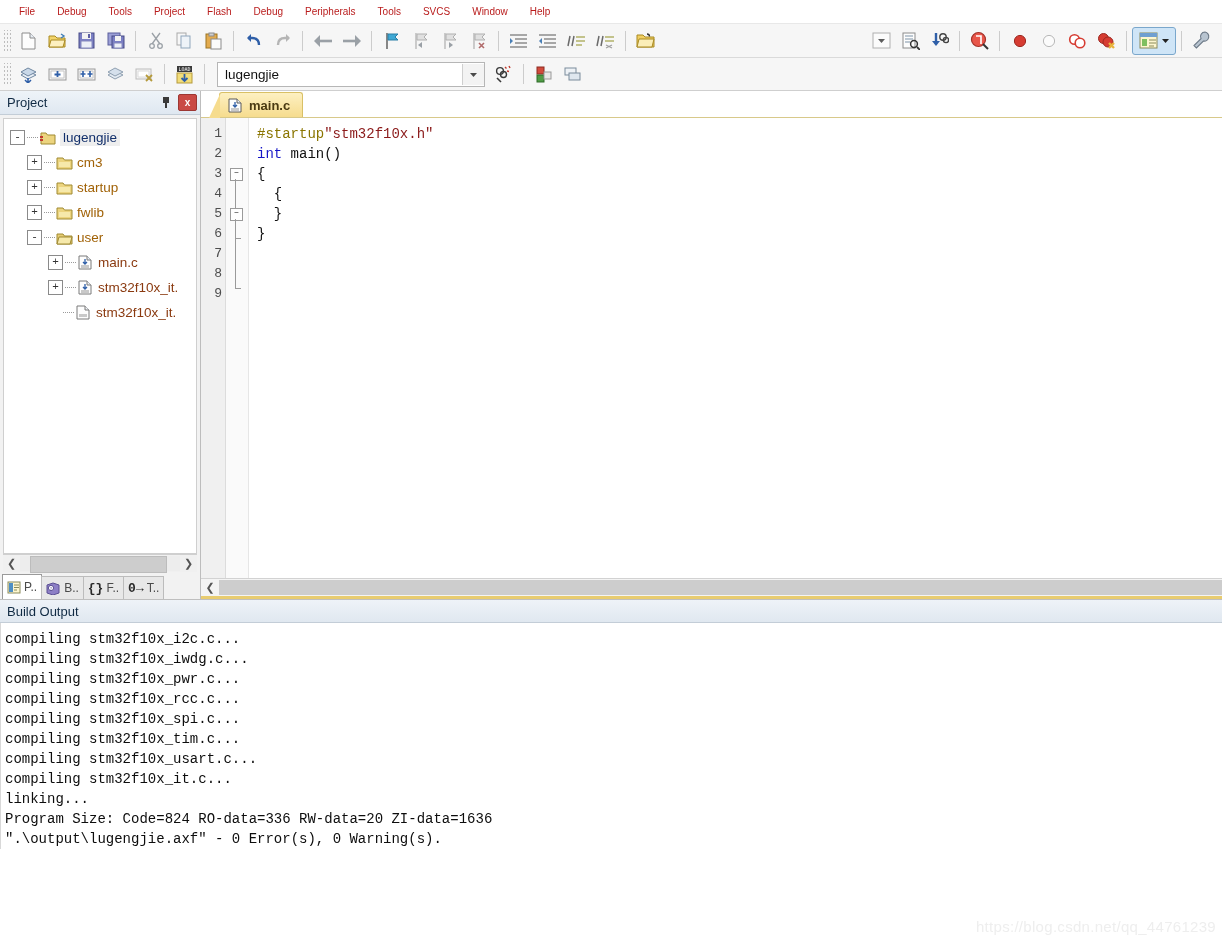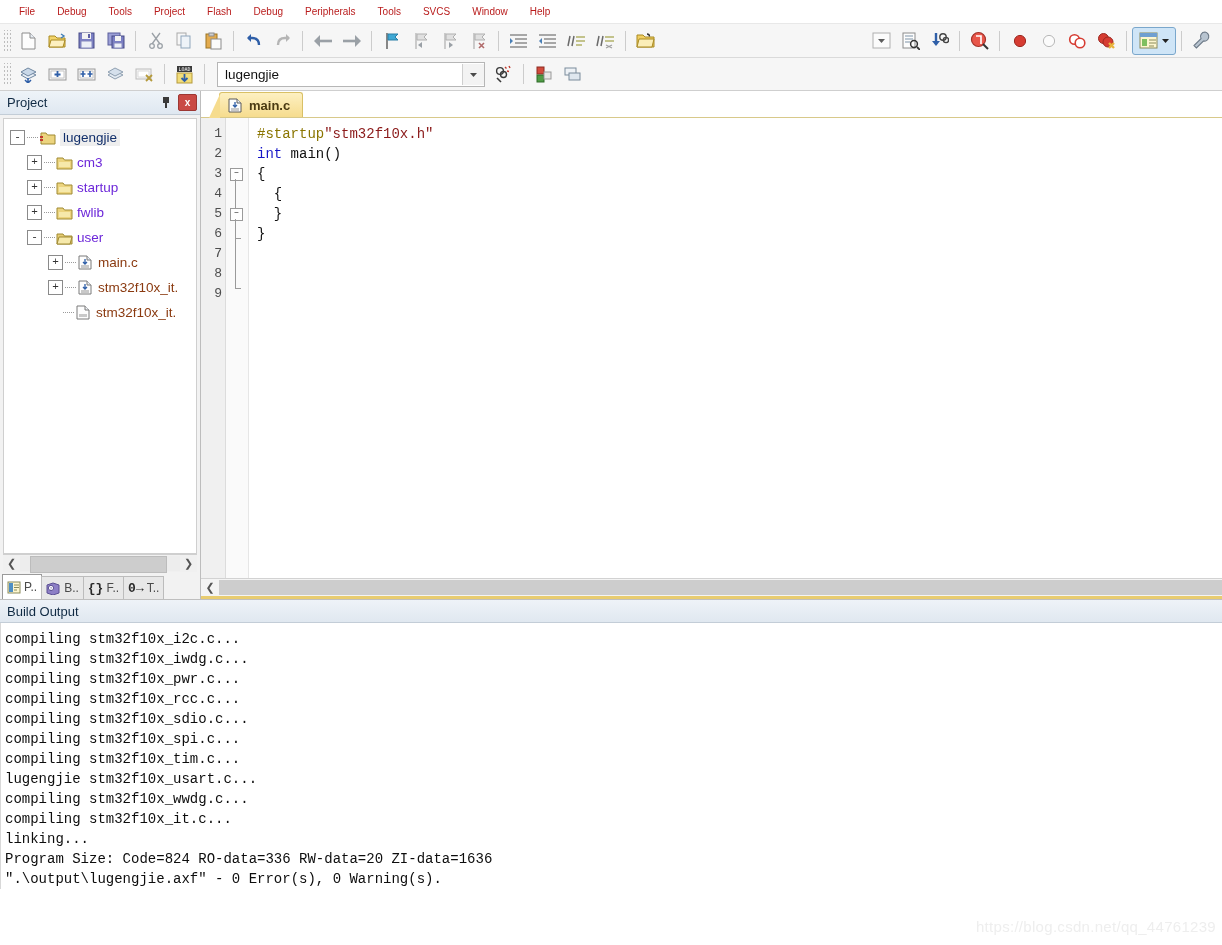--- a/index.html
+++ b/index.html
@@ -78,21 +78,21 @@
     flex:1;background:#ffffff;margin:3px 3px 0 3px;border:1px solid #cfcfcf;
     overflow:hidden;position:relative;
   }
   .tree{padding:6px 0 0 6px;font-size:13.5px;}
   .tnode{display:flex;align-items:center;height:25px;white-space:nowrap;cursor:default;}
   .tw{width:13px;height:13px;display:inline-flex;align-items:center;justify-content:center;
       border:1px solid #8a8a8a;background:#fff;font-size:11px;line-height:1;
       color:#333;font-family:"Liberation Mono",monospace;margin-right:2px;}
   .twspace{width:13px;display:inline-block;margin-right:2px;}
   .dots{width:11px;height:1px;border-top:1px dotted #9a9a9a;margin-right:1px;}
-  .tlabel{margin-left:4px;color:#6d28d9;}
+  .tlabel{margin-left:4px;color:#a16207;}
   .tlabel.file{color:#8a3a10;}
   .tlabel.root{color:#13306b;background:#eeeeee;padding:1px 3px;}
   .ticon{width:17px;height:15px;display:inline-flex;align-items:center;justify-content:center;}
   .ind1{padding-left:0px;}
   .ind2{padding-left:17px;}
   .ind3{padding-left:38px;}
 
   .hscroll{
     height:17px;background:#f0f0f0;border-top:1px solid #cfcfcf;
     display:flex;align-items:center;margin:0 3px;
@@ -746,25 +746,23 @@
   </div>
 
   <div class="build-head">
     <span>Build Output</span>
   </div>
   <div class="build-body">
     <div class="bline">compiling stm32f10x_i2c.c...</div>
     <div class="bline">compiling stm32f10x_iwdg.c...</div>
     <div class="bline">compiling stm32f10x_pwr.c...</div>
     <div class="bline">compiling stm32f10x_rcc.c...</div>
-    <div class="bline">compiling stm32f10x_sdio.c...</div>
     <div class="bline">compiling stm32f10x_spi.c...</div>
     <div class="bline">compiling stm32f10x_tim.c...</div>
-    <div class="bline">lugengjie stm32f10x_usart.c...</div>
-    <div class="bline">compiling stm32f10x_wwdg.c...</div>
+    <div class="bline">compiling stm32f10x_usart.c...</div>
     <div class="bline">compiling stm32f10x_it.c...</div>
     <div class="bline">linking...</div>
     <div class="bline">Program Size: Code=824 RO-data=336 RW-data=20 ZI-data=1636</div>
     <div class="bline">".\output\lugengjie.axf" - 0 Error(s), 0 Warning(s).</div>
   </div>
 
   <div class="watermark">https://blog.csdn.net/qq_44761239</div>
 </div>
 
 </body></html>

